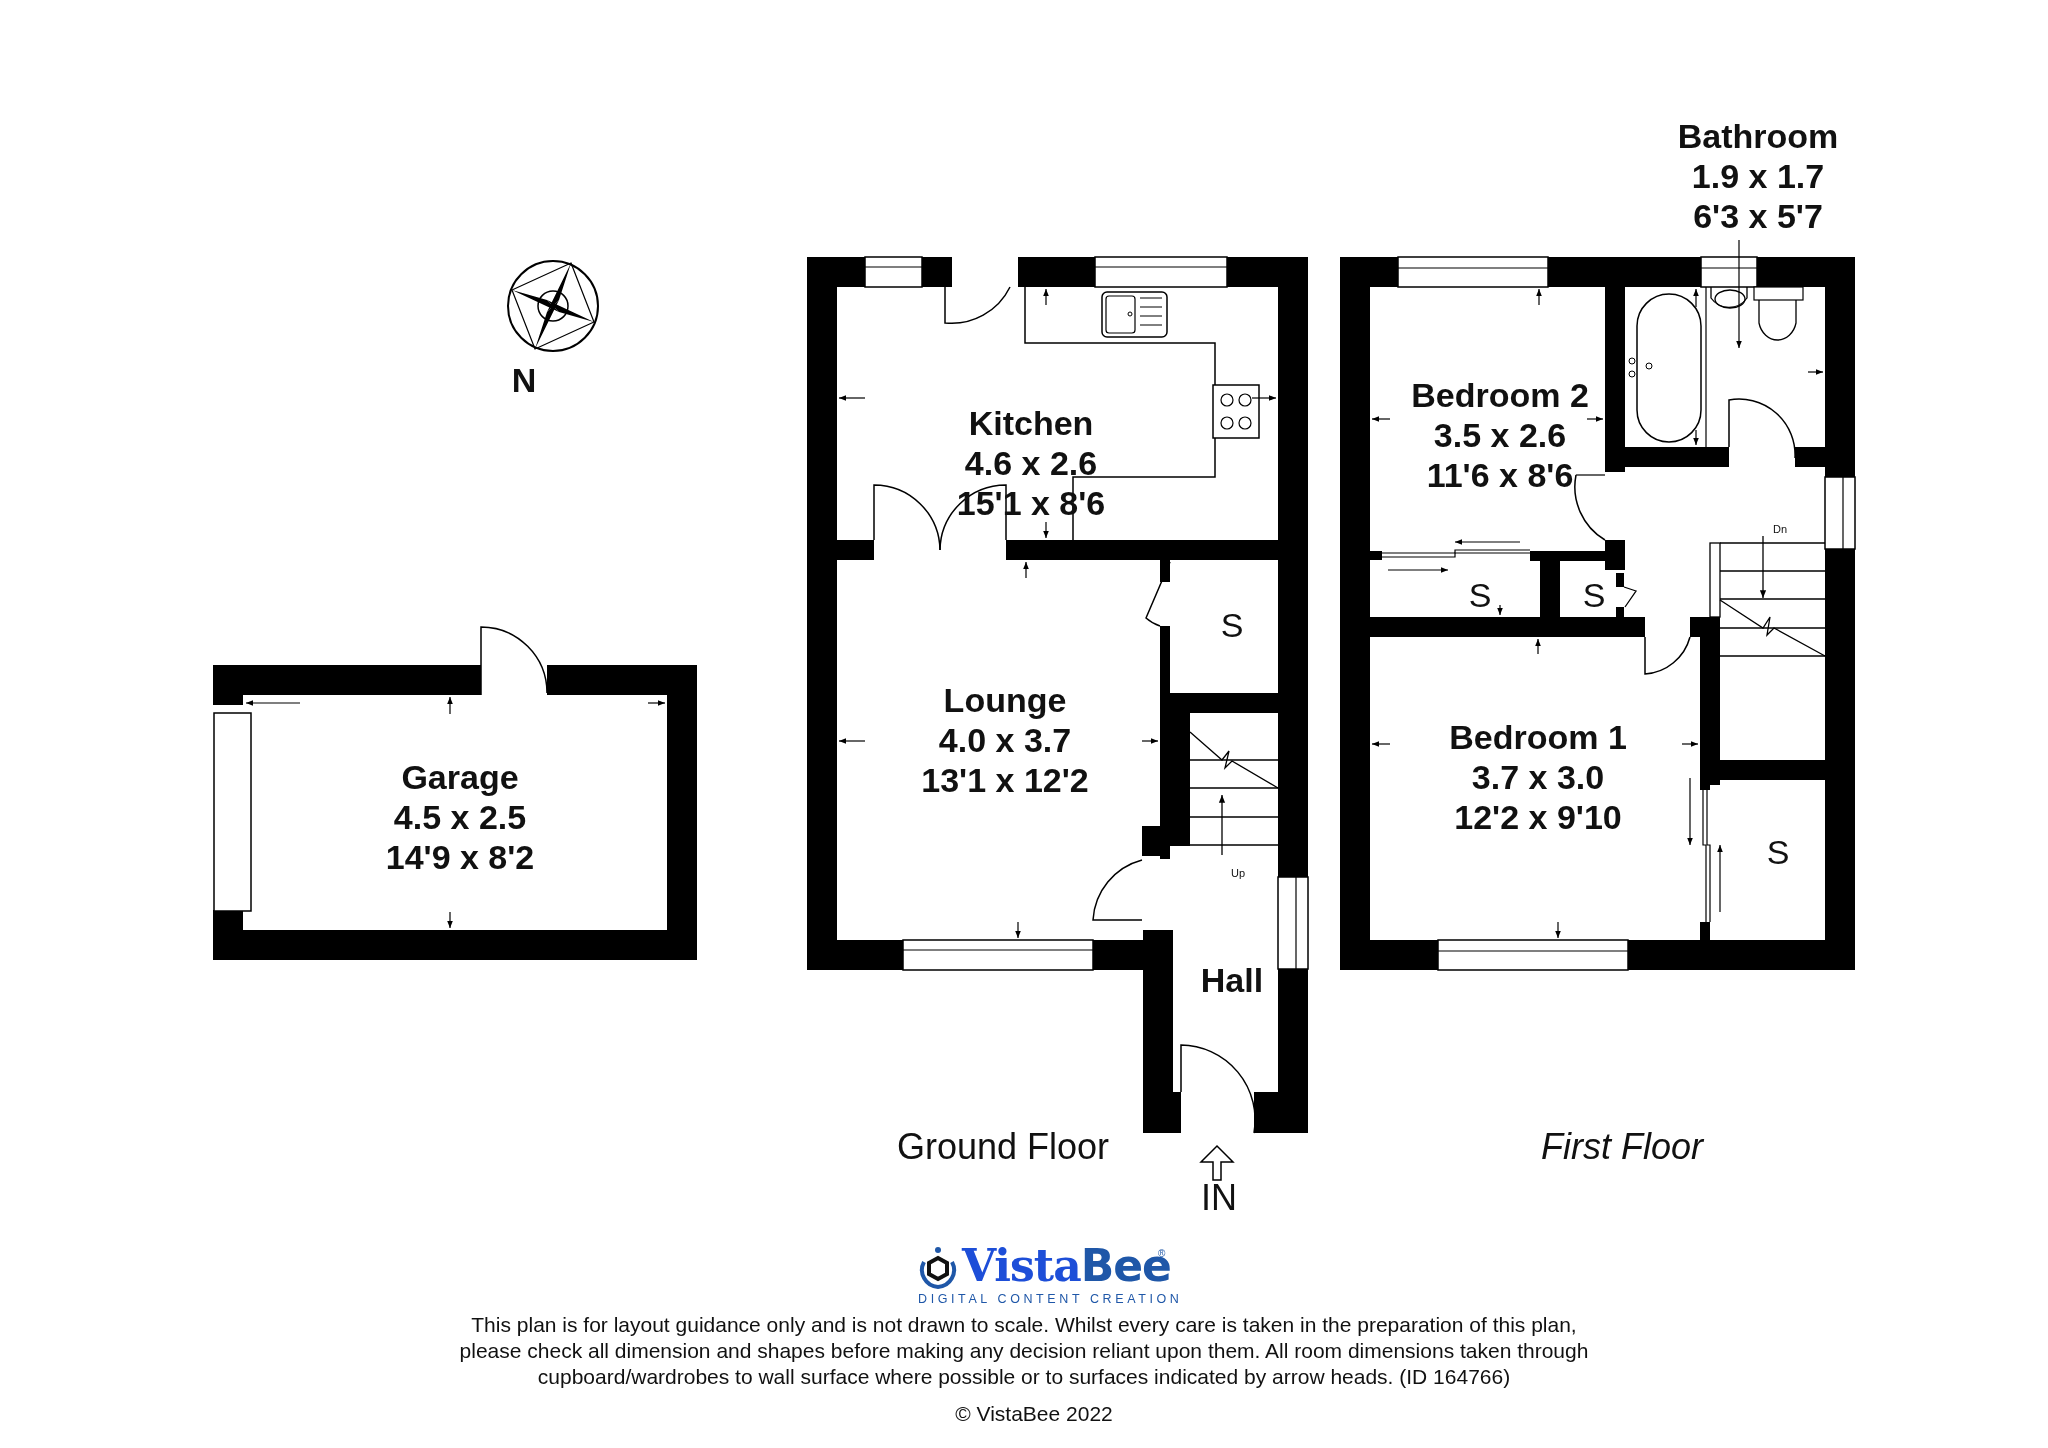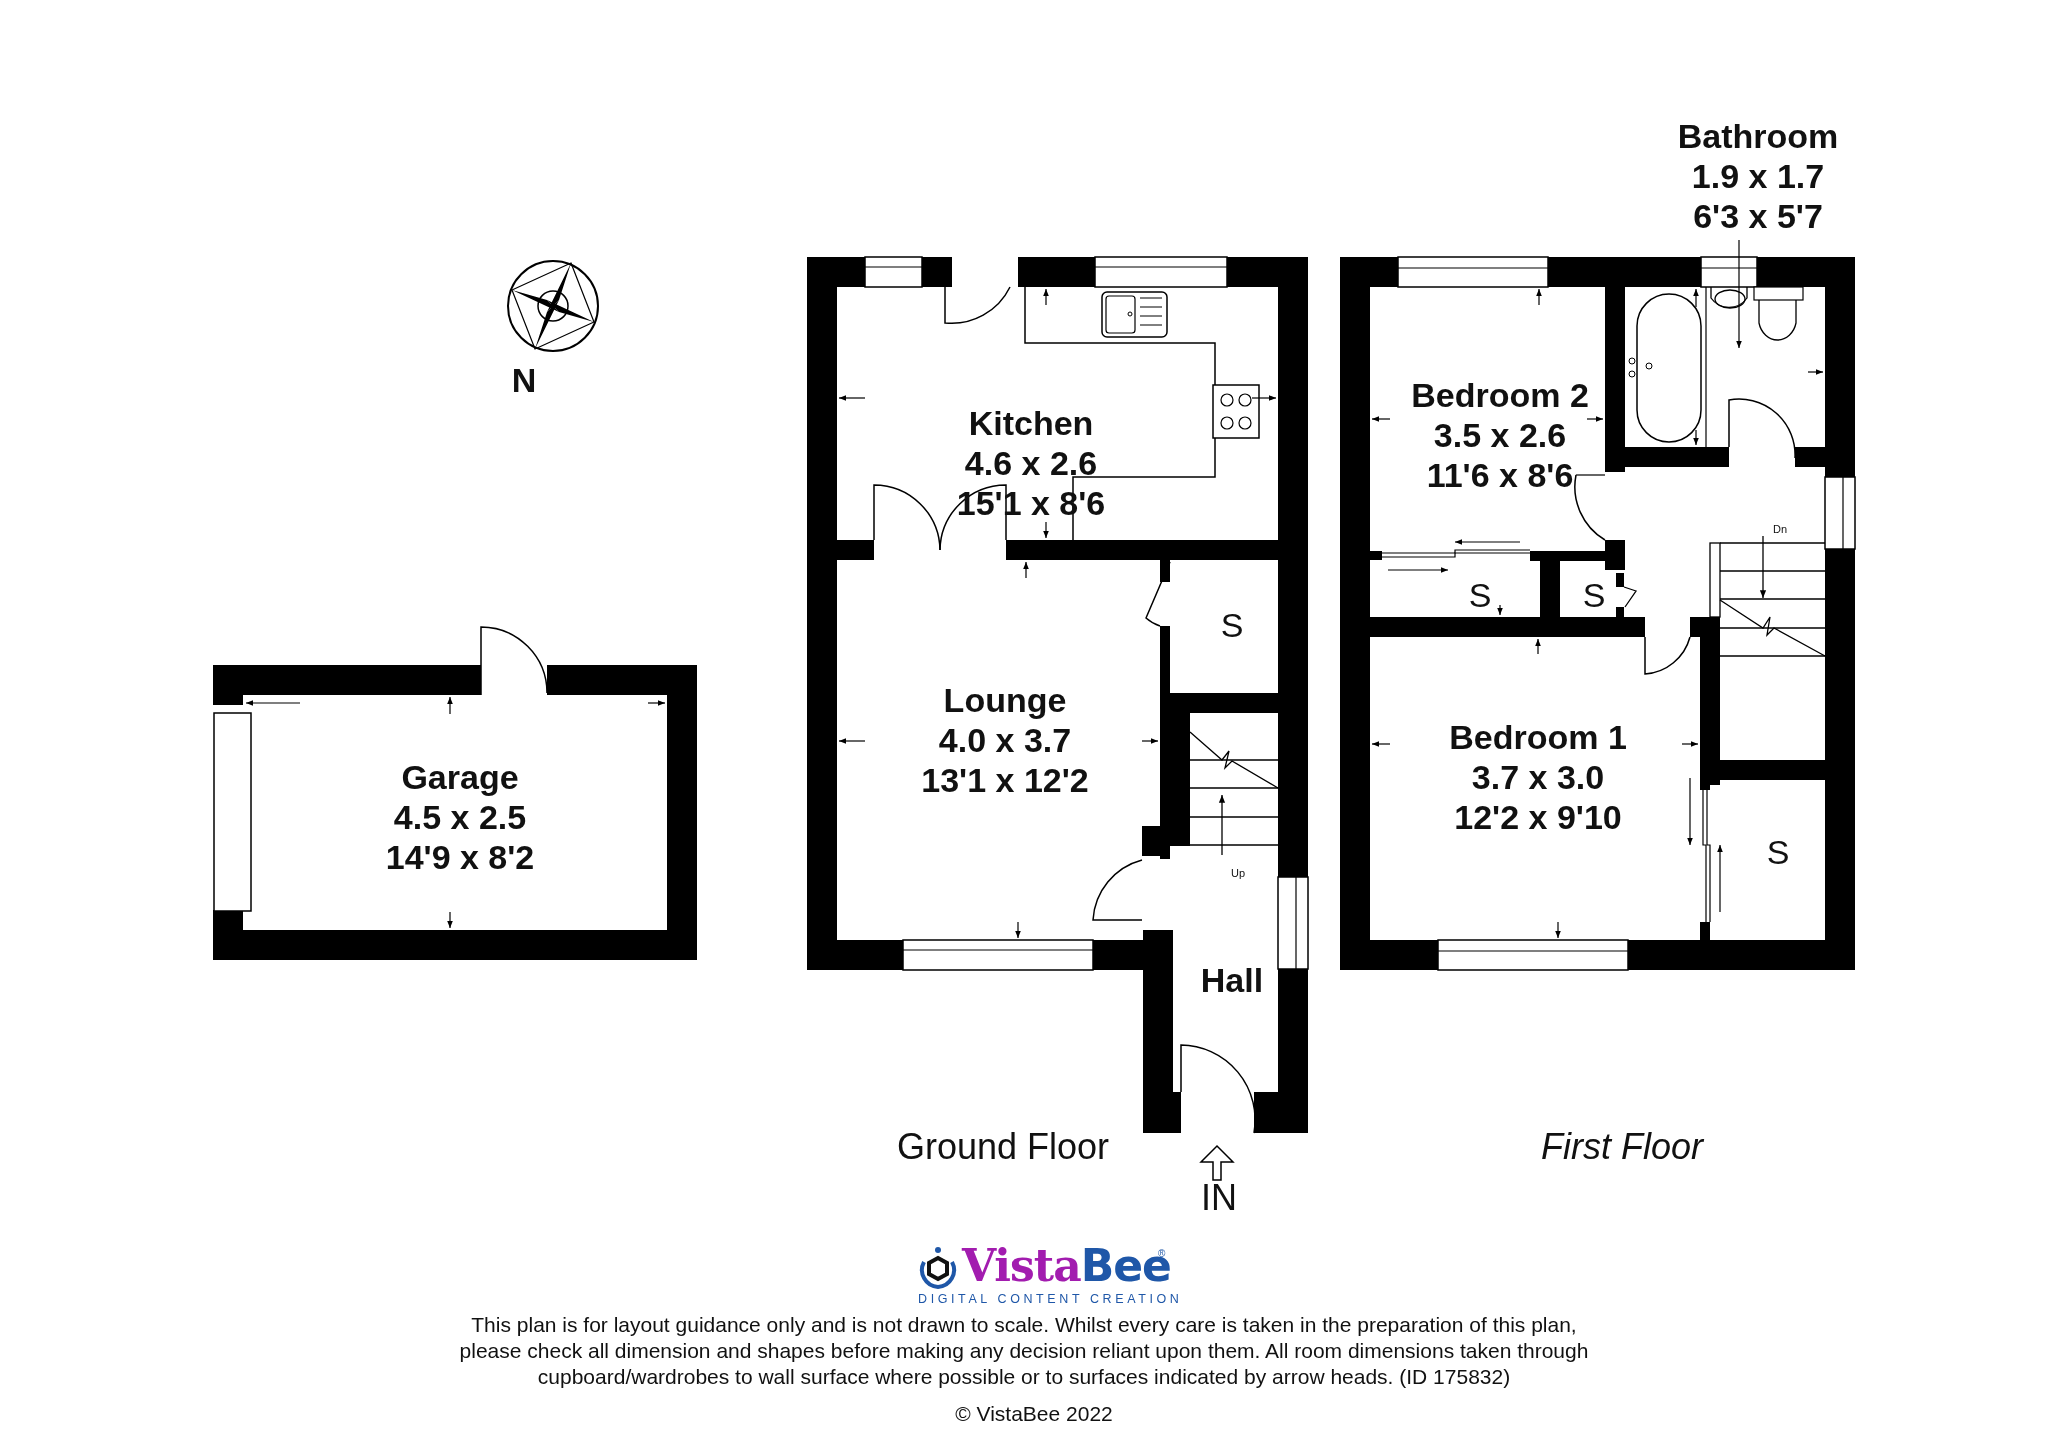--- a/index.html
+++ b/index.html
@@ -7,21 +7,21 @@
   svg.plan { position:absolute; left:0; top:0; }
   .lbl { position:absolute; text-align:center; font-family:"Liberation Sans", sans-serif; color:#111; line-height:1.18; transform:translateX(-50%); white-space:nowrap; }
   .room { font-size:34px;font-weight:bold; }
   .floor { font-size:36px; }
   .small { font-size:11px; }
   .s-lbl { font-size:34px; }
   .disclaimer { position:absolute; left:50%; top:1312px; transform:translateX(-50%); width:1200px; text-align:center; font-size:21px; line-height:26px; color:#111; }
   .copy { position:absolute; left:1034px; top:1402px; transform:translateX(-50%); font-size:21px; }
   .logo { position:absolute; left:918px; top:1246px; width:250px; height:58px; }
   .logo-word { position:absolute; left:44px; top:-6px; font-family:"DejaVu Serif", serif; font-weight:bold; font-size:44px; letter-spacing:-1px; }
-  .logo-word .vista { color:#a21caf;text-align:center; }
+  .logo-word .vista { color:#1d4ed8;text-align:center; }
   .logo-word .bee { color:#1f57a8; font-family:"DejaVu Sans", sans-serif; }
   .logo-tag { position:absolute; left:0; top:46px; font-size:12.5px; letter-spacing:3.6px; color:#1f57a8; white-space:nowrap; }
   .logo-reg { position:absolute; left:240px; top:2px; font-size:10px; color:#1f57a8; }
 </style>
 </head>
 <body>
 
 <svg class="plan" width="2048" height="1448" viewBox="0 0 2048 1448">
   <defs>
     <marker id="ah" viewBox="0 0 10 10" refX="10" refY="5" markerWidth="6" markerHeight="6" orient="auto-start-reverse">
@@ -320,15 +320,15 @@
   <div class="logo-word">
     <span class="vista">Vista</span><span class="bee">Bee</span>
   </div>
   <div class="logo-reg">®</div>
   <div class="logo-tag">DIGITAL CONTENT CREATION</div>
 </div>
 
 <div class="disclaimer">
   <div>This plan is for layout guidance only and is not drawn to scale. Whilst every care is taken in the preparation of this plan,</div>
   <div>please check all dimension and shapes before making any decision reliant upon them. All room dimensions taken through</div>
-  <div>cupboard/wardrobes to wall surface where possible or to surfaces indicated by arrow heads. (ID 175832)</div>
+  <div>cupboard/wardrobes to wall surface where possible or to surfaces indicated by arrow heads. (ID 164766)</div>
 </div>
 <div class="copy">© VistaBee 2022</div>
 
 </body></html>

